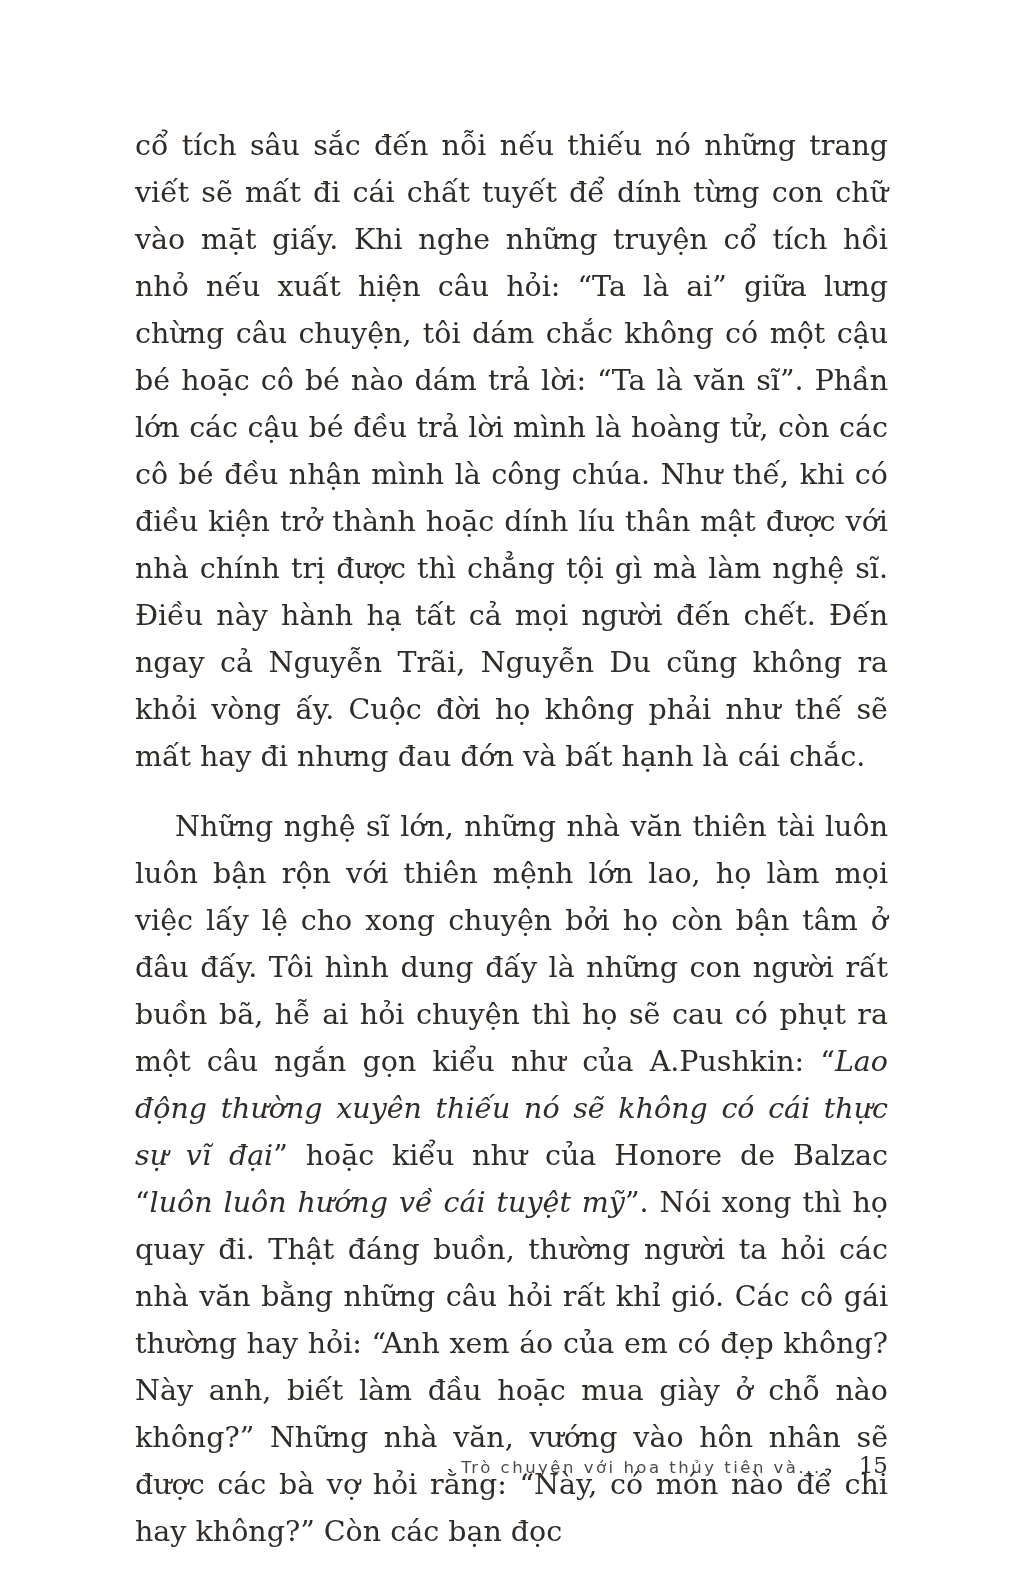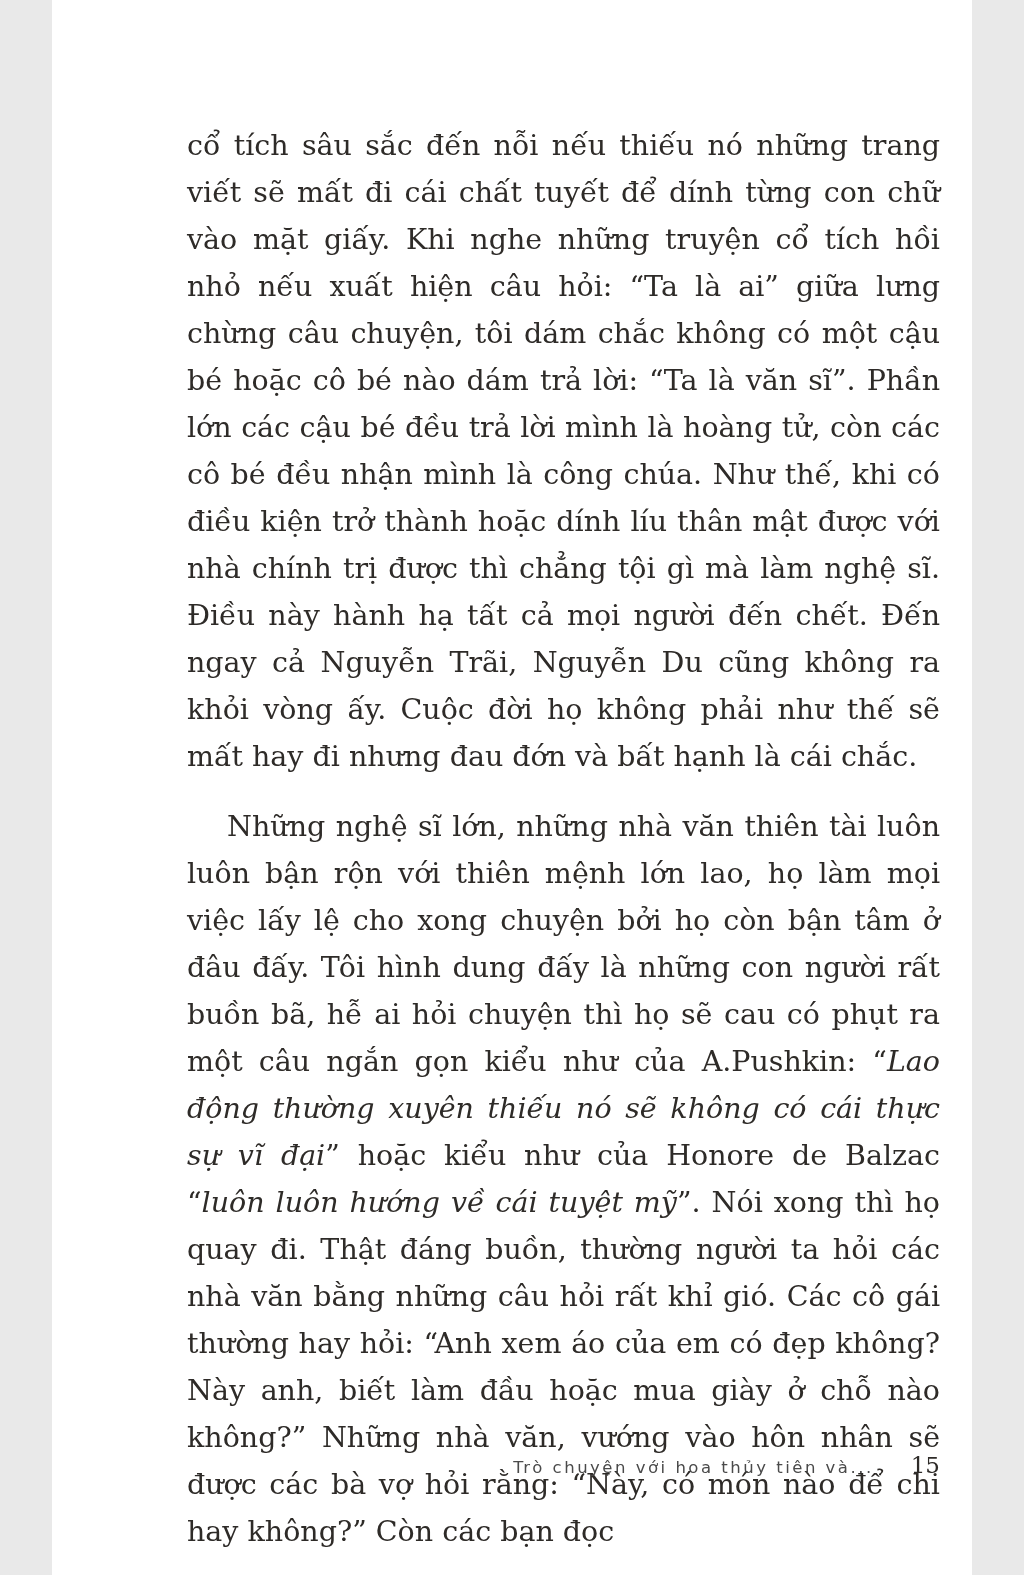--- a/index.html
+++ b/index.html
@@ -2,21 +2,21 @@
 <html><head>
 <meta charset="utf-8">
 <style>
   html, body {
     margin: 0;
     padding: 0;
     background: #e9e9e9;
   }
   .page {
     position: relative;
-    width: 920px;
+    width: 1024px;
     height: 1575px;
     margin: 0 auto;
     background: #ffffff;
     font-family: "DejaVu Serif", "Liberation Serif", serif;
     color: #2e2b28;
     overflow: hidden;
   }
   .text-block {
     position: absolute;
     left: 135px;

